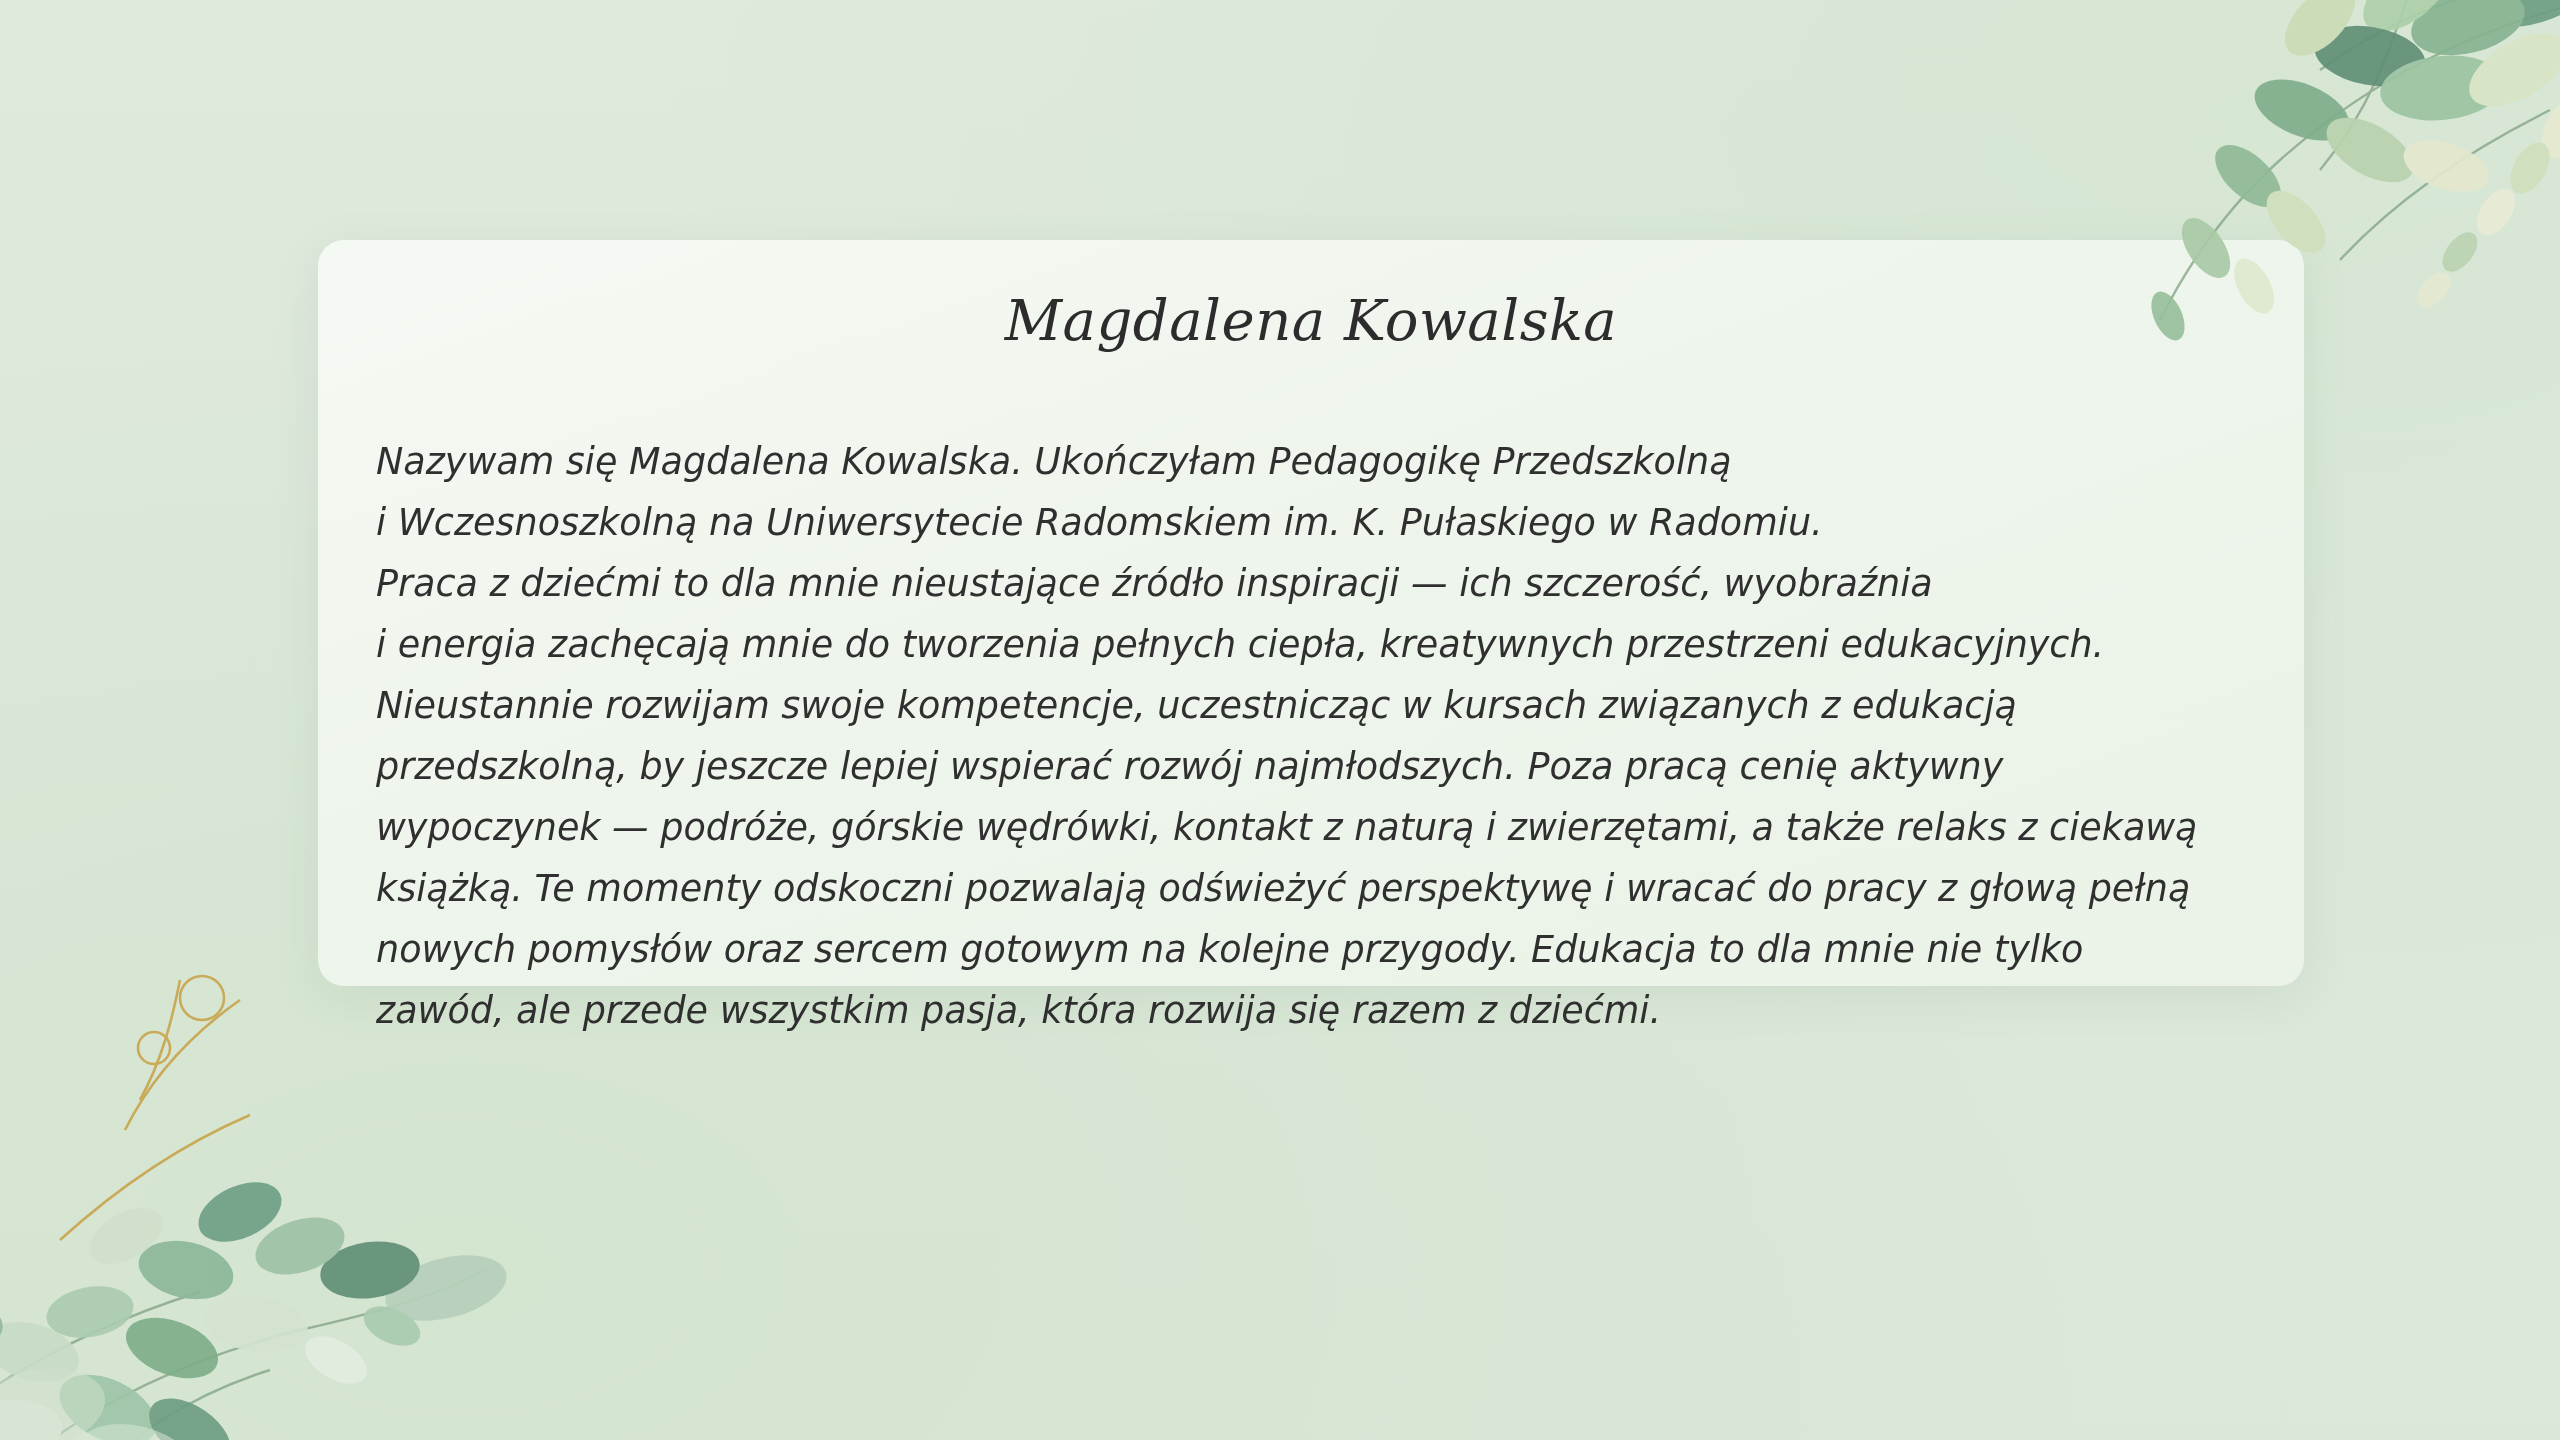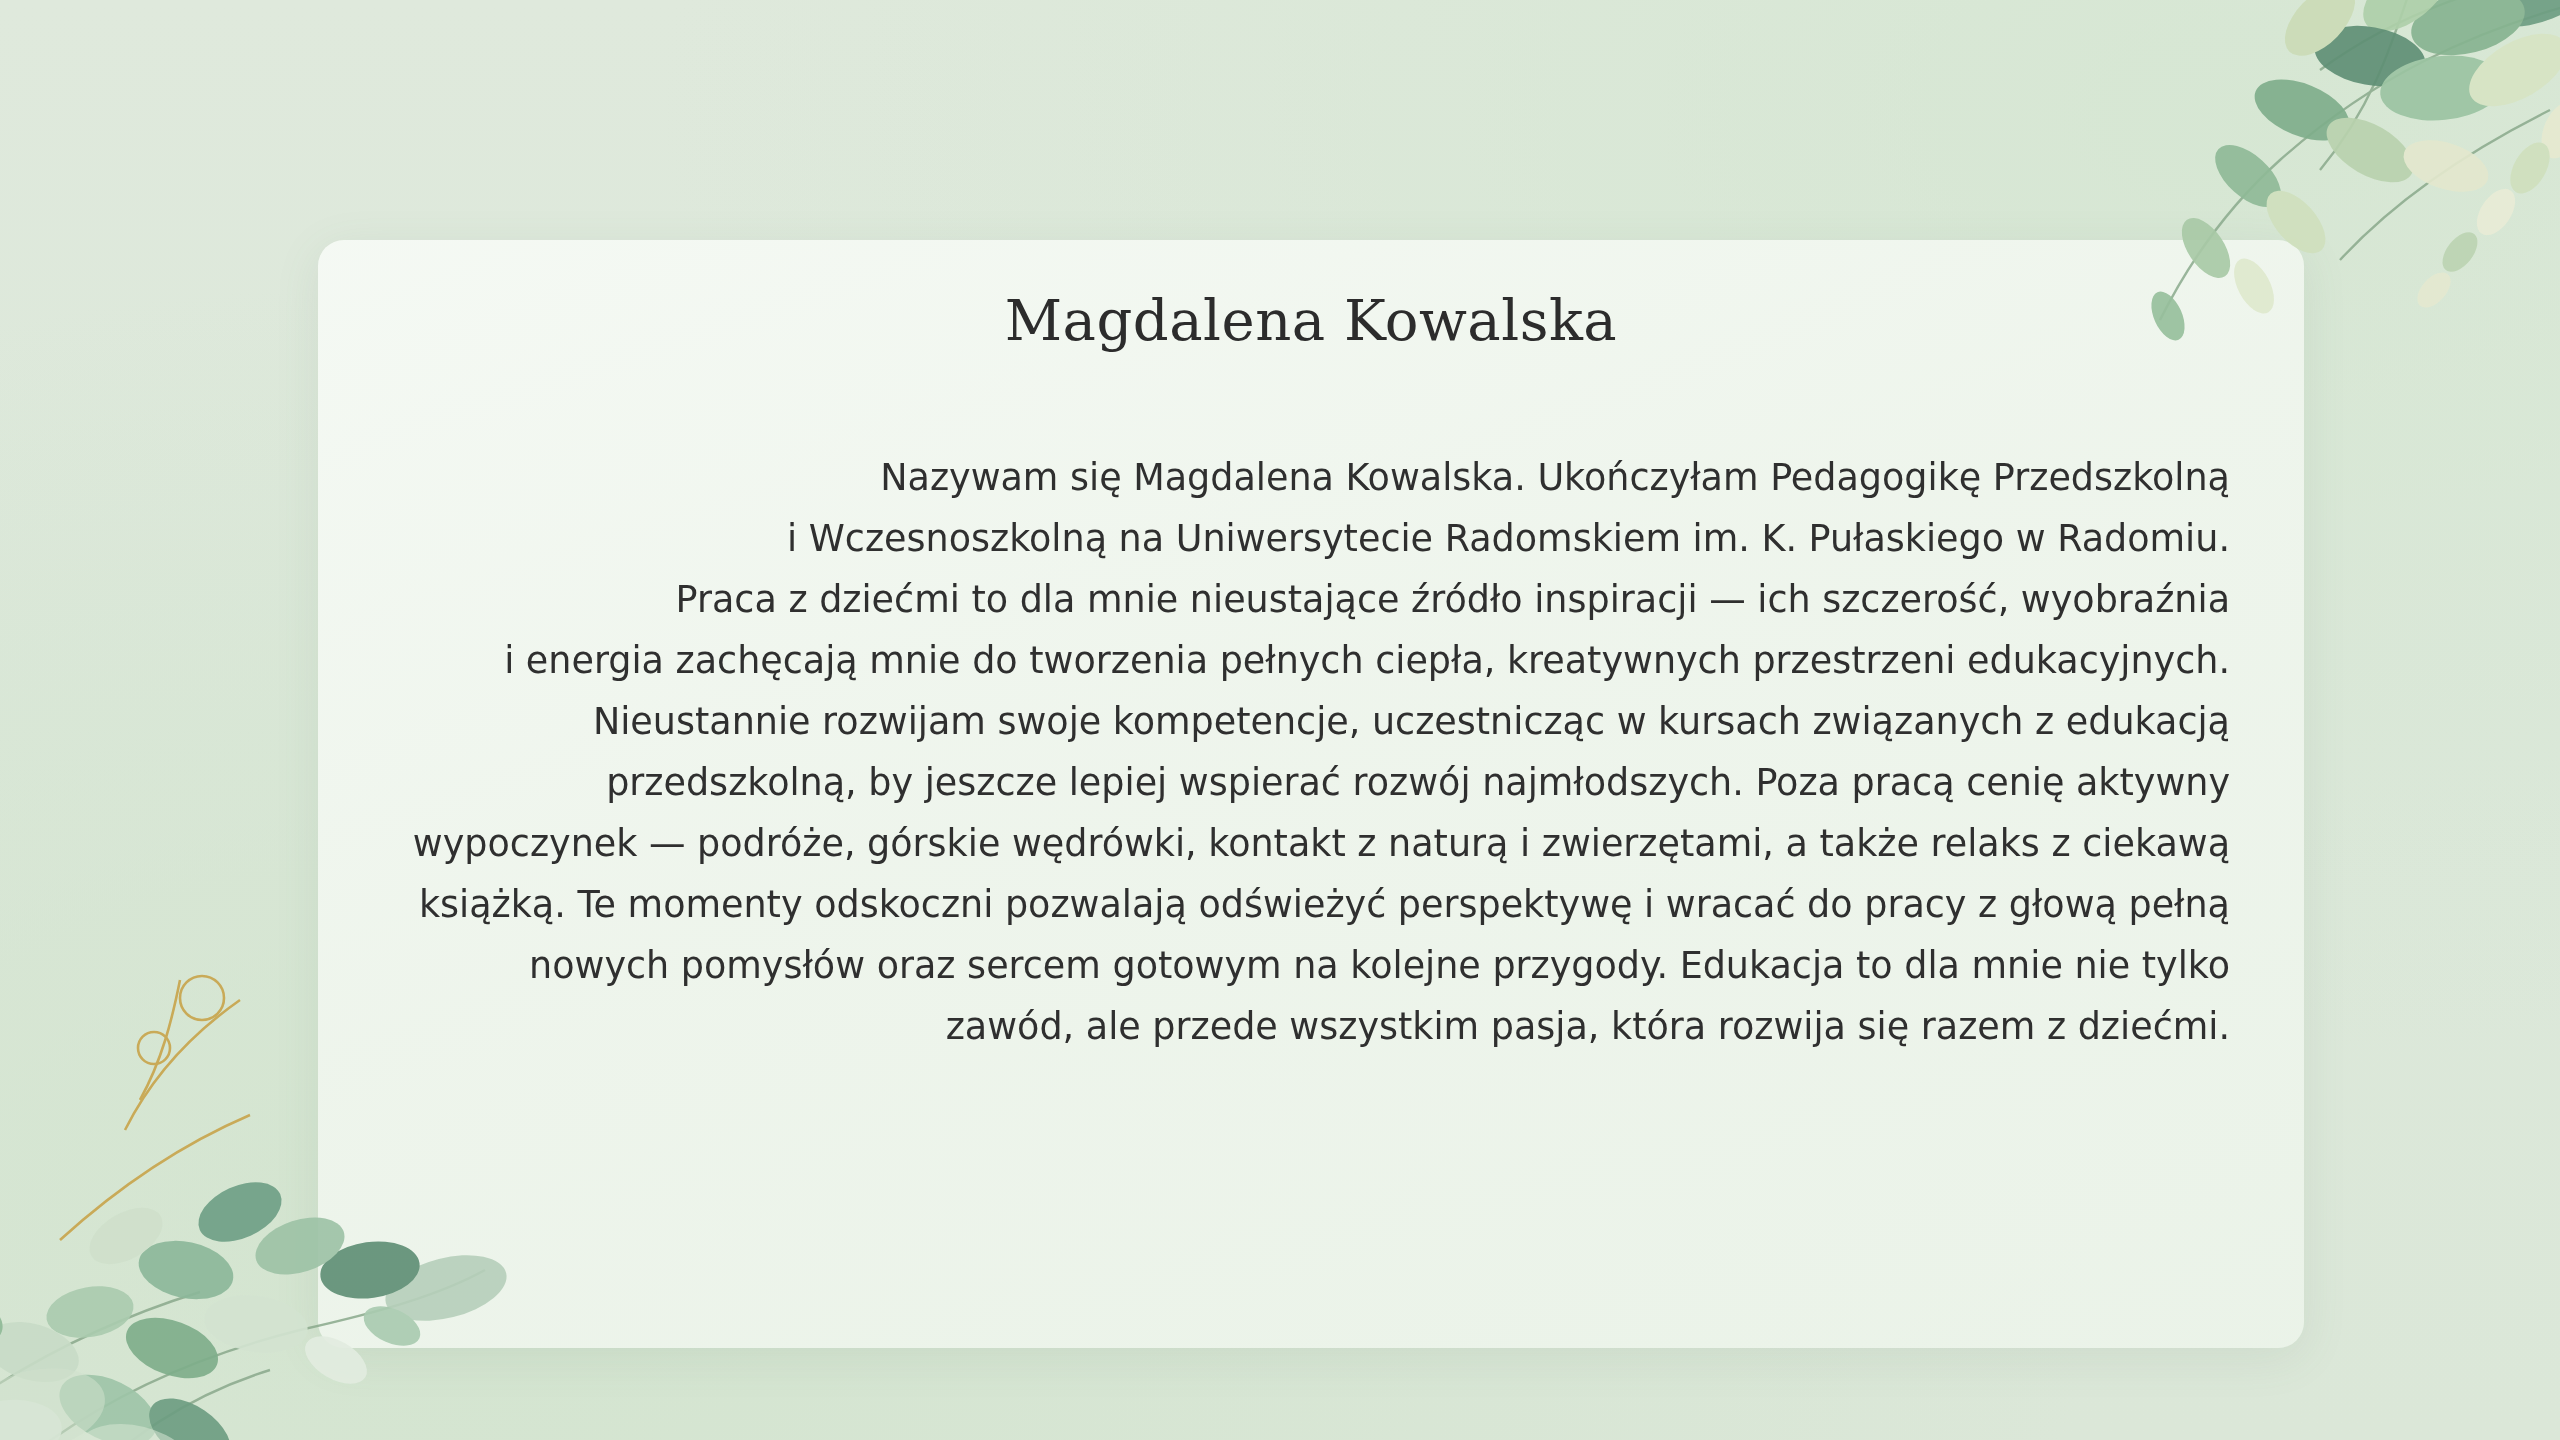--- a/index.html
+++ b/index.html
@@ -25,42 +25,43 @@
       linear-gradient(180deg, #dfe9dc 0%, #dce8da 50%, #dbe7d8 100%);
     overflow: hidden;
   }
 
   
   #card {
     position: absolute;
     left: 318px;
     top: 240px;
     width: 1986px;
-    height: 1108px;
+    height: 746px;
     border-radius: 26px;
     background: linear-gradient(160deg, rgba(246,250,245,0.94) 0%, rgba(240,246,238,0.92) 45%, rgba(236,244,234,0.90) 100%);
     box-shadow: 0 10px 46px rgba(90,120,95,0.10);
     z-index: 4;
+    font-style: italic;
   }
 
   #title {
     margin: 0;
     padding-top: 48px;
     text-align: center;
     font-family: "DejaVu Serif", "Liberation Serif", serif;
     font-weight: 400;
     font-size: 56px;
     letter-spacing: 0.5px;
     color: #2c2c2c;
   }
 
   #body-text {
-    margin: 16px;
+    margin: 0;
     padding: 78px 58px 0 58px;
-    text-align: right;
+    text-align: left;
     font-family: "DejaVu Sans", "Liberation Sans", sans-serif;
     font-size: 36.5px;
     line-height: 61px;
     color: #2f2f2f;
     white-space: pre-line;
   }
 
   
   .foliage {
     position: absolute;

